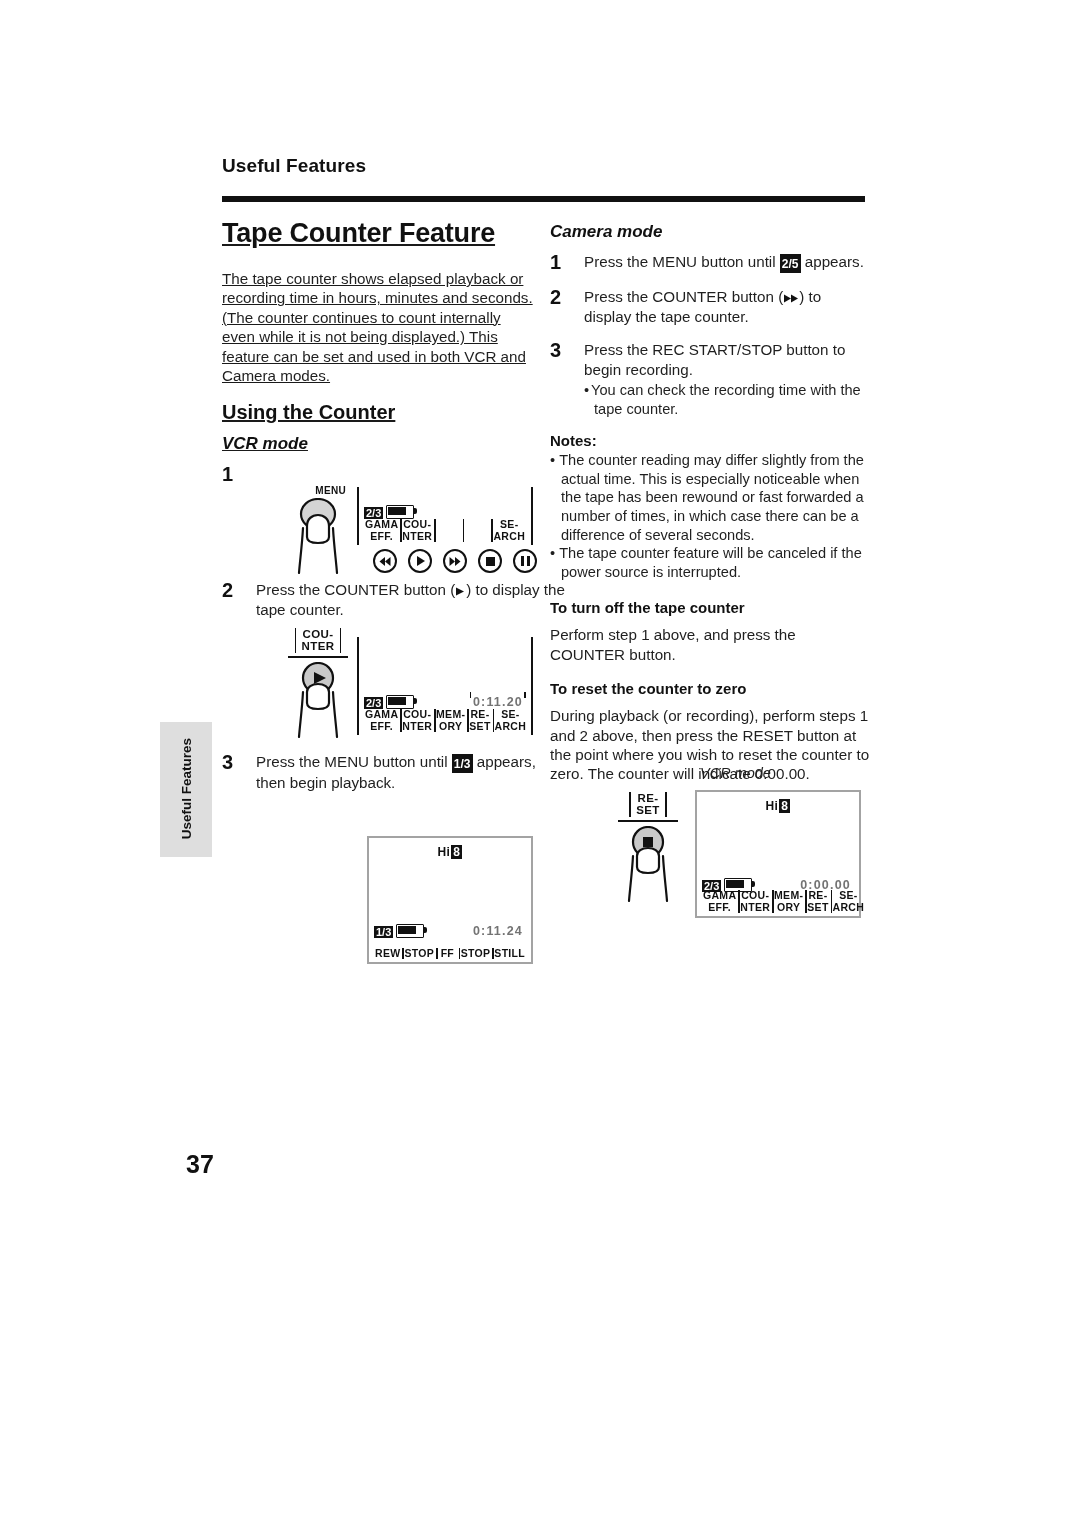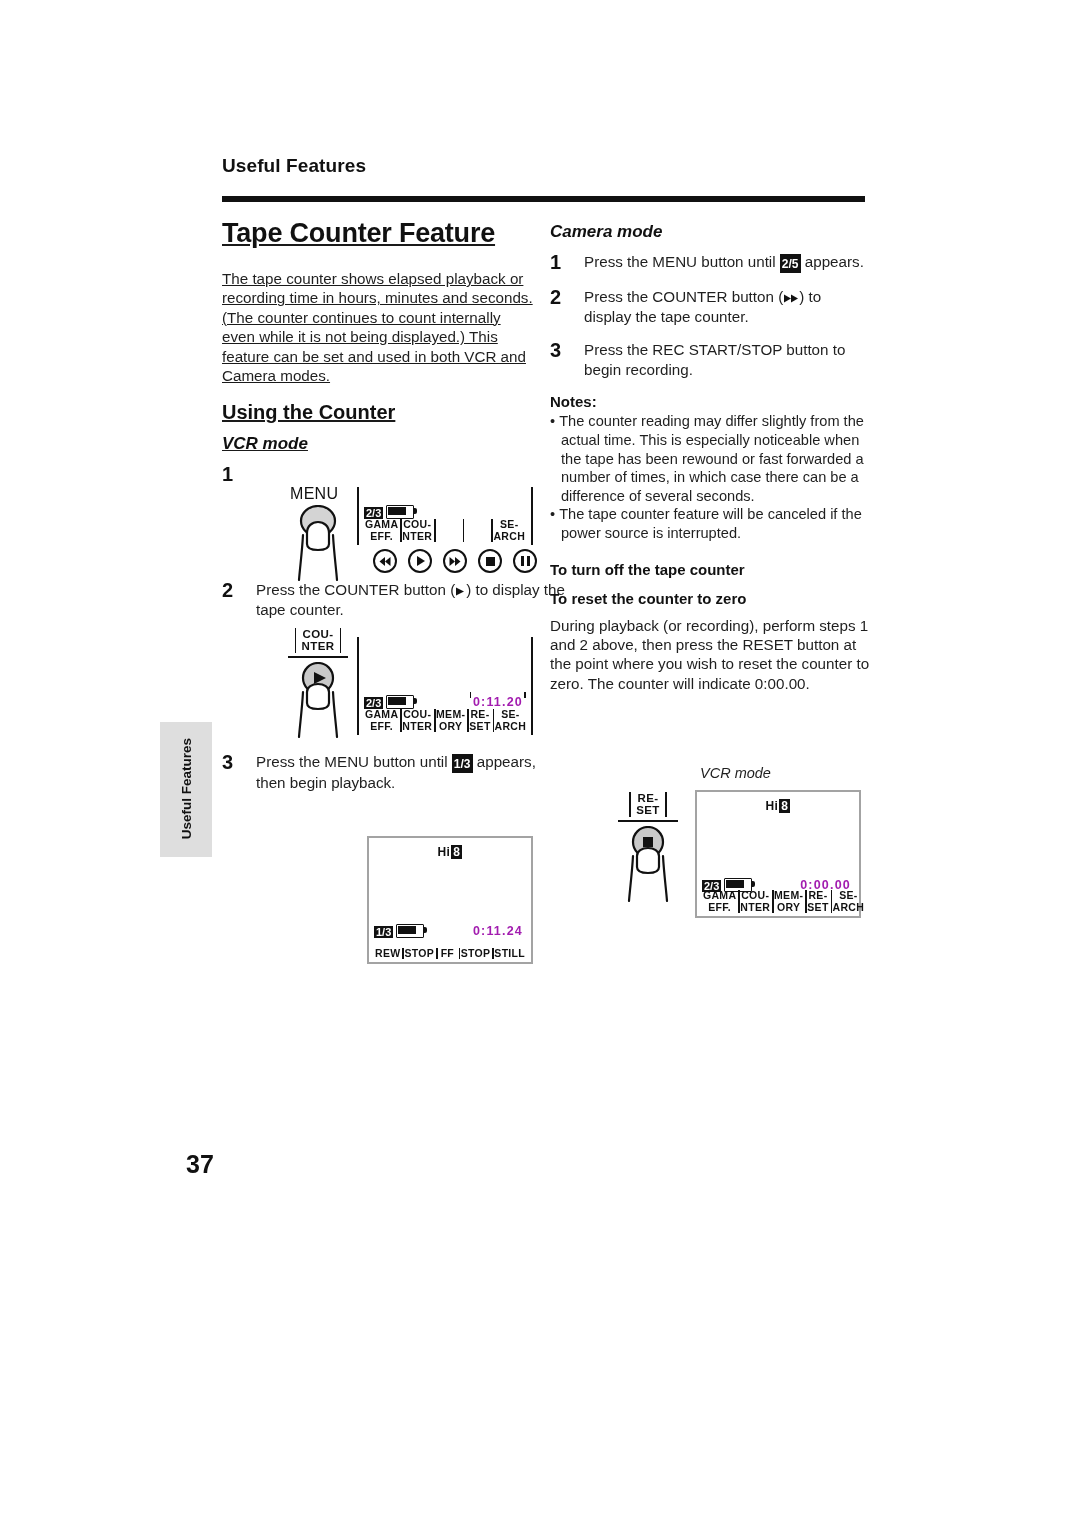--- a/index.html
+++ b/index.html
@@ -105,21 +105,21 @@
     padding:0 7px;display:inline-block;letter-spacing:.4px;
   }
   .cap-label:before,.cap-label:after{
     content:"";position:absolute;top:0;bottom:0;width:1.6px;background:#111;
   }
   .cap-label:before{left:0;}
   .cap-label:after{right:0;}
   .cap-underline{height:2px;background:#111;margin-top:2px;}
 
   .menu-word{
-    font-size:16px;font-weight:normal;color:#111;text-align:left;letter-spacing:.3px;
+    font-size:10px;font-weight:bold;color:#111;text-align:right;letter-spacing:.3px;
   }
 
   
   .lcd{
     position:relative;background:#fff;box-sizing:border-box;
   }
   .lcd.framed{border:2px solid #a3a3a3;}
   .lcd.bracket{
     border-left:2px solid #111;border-right:2px solid #111;
   }
@@ -143,21 +143,21 @@
     position:relative;margin-left:3px;vertical-align:-1px;border-radius:1px;
   }
   .battery:before{
     content:"";position:absolute;left:1px;top:1px;width:18px;height:8px;background:#111;
   }
   .battery:after{
     content:"";position:absolute;right:-4px;top:2px;width:3px;height:6px;background:#111;
     border-radius:0 2px 2px 0;
   }
   .counter-val{
-    margin-left:auto;font-size:12.5px;font-weight:bold;color:#a21caf;
+    margin-left:auto;font-size:12.5px;font-weight:bold;color:#737373;
     letter-spacing:1.2px;font-family:"Liberation Sans", sans-serif;
     position:relative;padding:0 3px;
   }
   .counter-val.ticked:before,.counter-val.ticked:after{
     content:"";position:absolute;top:-3px;height:6px;width:1.6px;background:#111;
   }
   .counter-val.ticked:before{left:0;}
   .counter-val.ticked:after{right:0;}
 
   .menubar{
@@ -348,27 +348,29 @@
       <div class="num">2</div>
       <div class="txt"><span>Press the COUNTER button (</span><svg width="16" height="9" viewBox="0 0 16 9" style="vertical-align:-1px">
             <polygon points="1,0.5 8,4.5 1,8.5" fill="#111"></polygon>
             <polygon points="8,0.5 15,4.5 8,8.5" fill="#111"></polygon>
           </svg><span>) to display the tape counter.</span></div>
     </div>
 
     <div class="step" style="margin-top:14px;">
       <div class="num">3</div>
       <div class="txt">Press the REC START/STOP button to begin recording.</div>
+      <div class="bullet-line"><span class="b">•</span><span>You can check the recording time with the tape counter.</span></div>
     </div>
 
     <div class="notes-title" style="margin-top:14px;">Notes:</div>
     <div class="note">•&nbsp;<span>The counter reading may differ slightly from the actual time. This is especially noticeable when the tape has been rewound or fast forwarded a number of times, in which case there can be a difference of several seconds.</span></div>
     <div class="note">•&nbsp;<span>The tape counter feature will be canceled if the power source is interrupted.</span></div>
 
     <h3 class="bold-sub">To turn off the tape counter</h3>
+    <p class="body">Perform step 1 above, and press the COUNTER button.</p>
 
     <h3 class="bold-sub" style="margin-top:12px;">To reset the counter to zero</h3>
     <p class="body">During playback (or recording), perform steps 1 and 2 above, then press the RESET button at the point where you wish to reset the counter to zero. The counter will indicate 0:00.00.</p>
   </div>
 
   <div class="vcr-mode-caption" style="left:700px;top:765px;">VCR mode</div>
 
   <div class="diagram" style="left:618px;top:792px;">
     <div style="text-align:center;width:60px;">
       <div class="cap-label">

